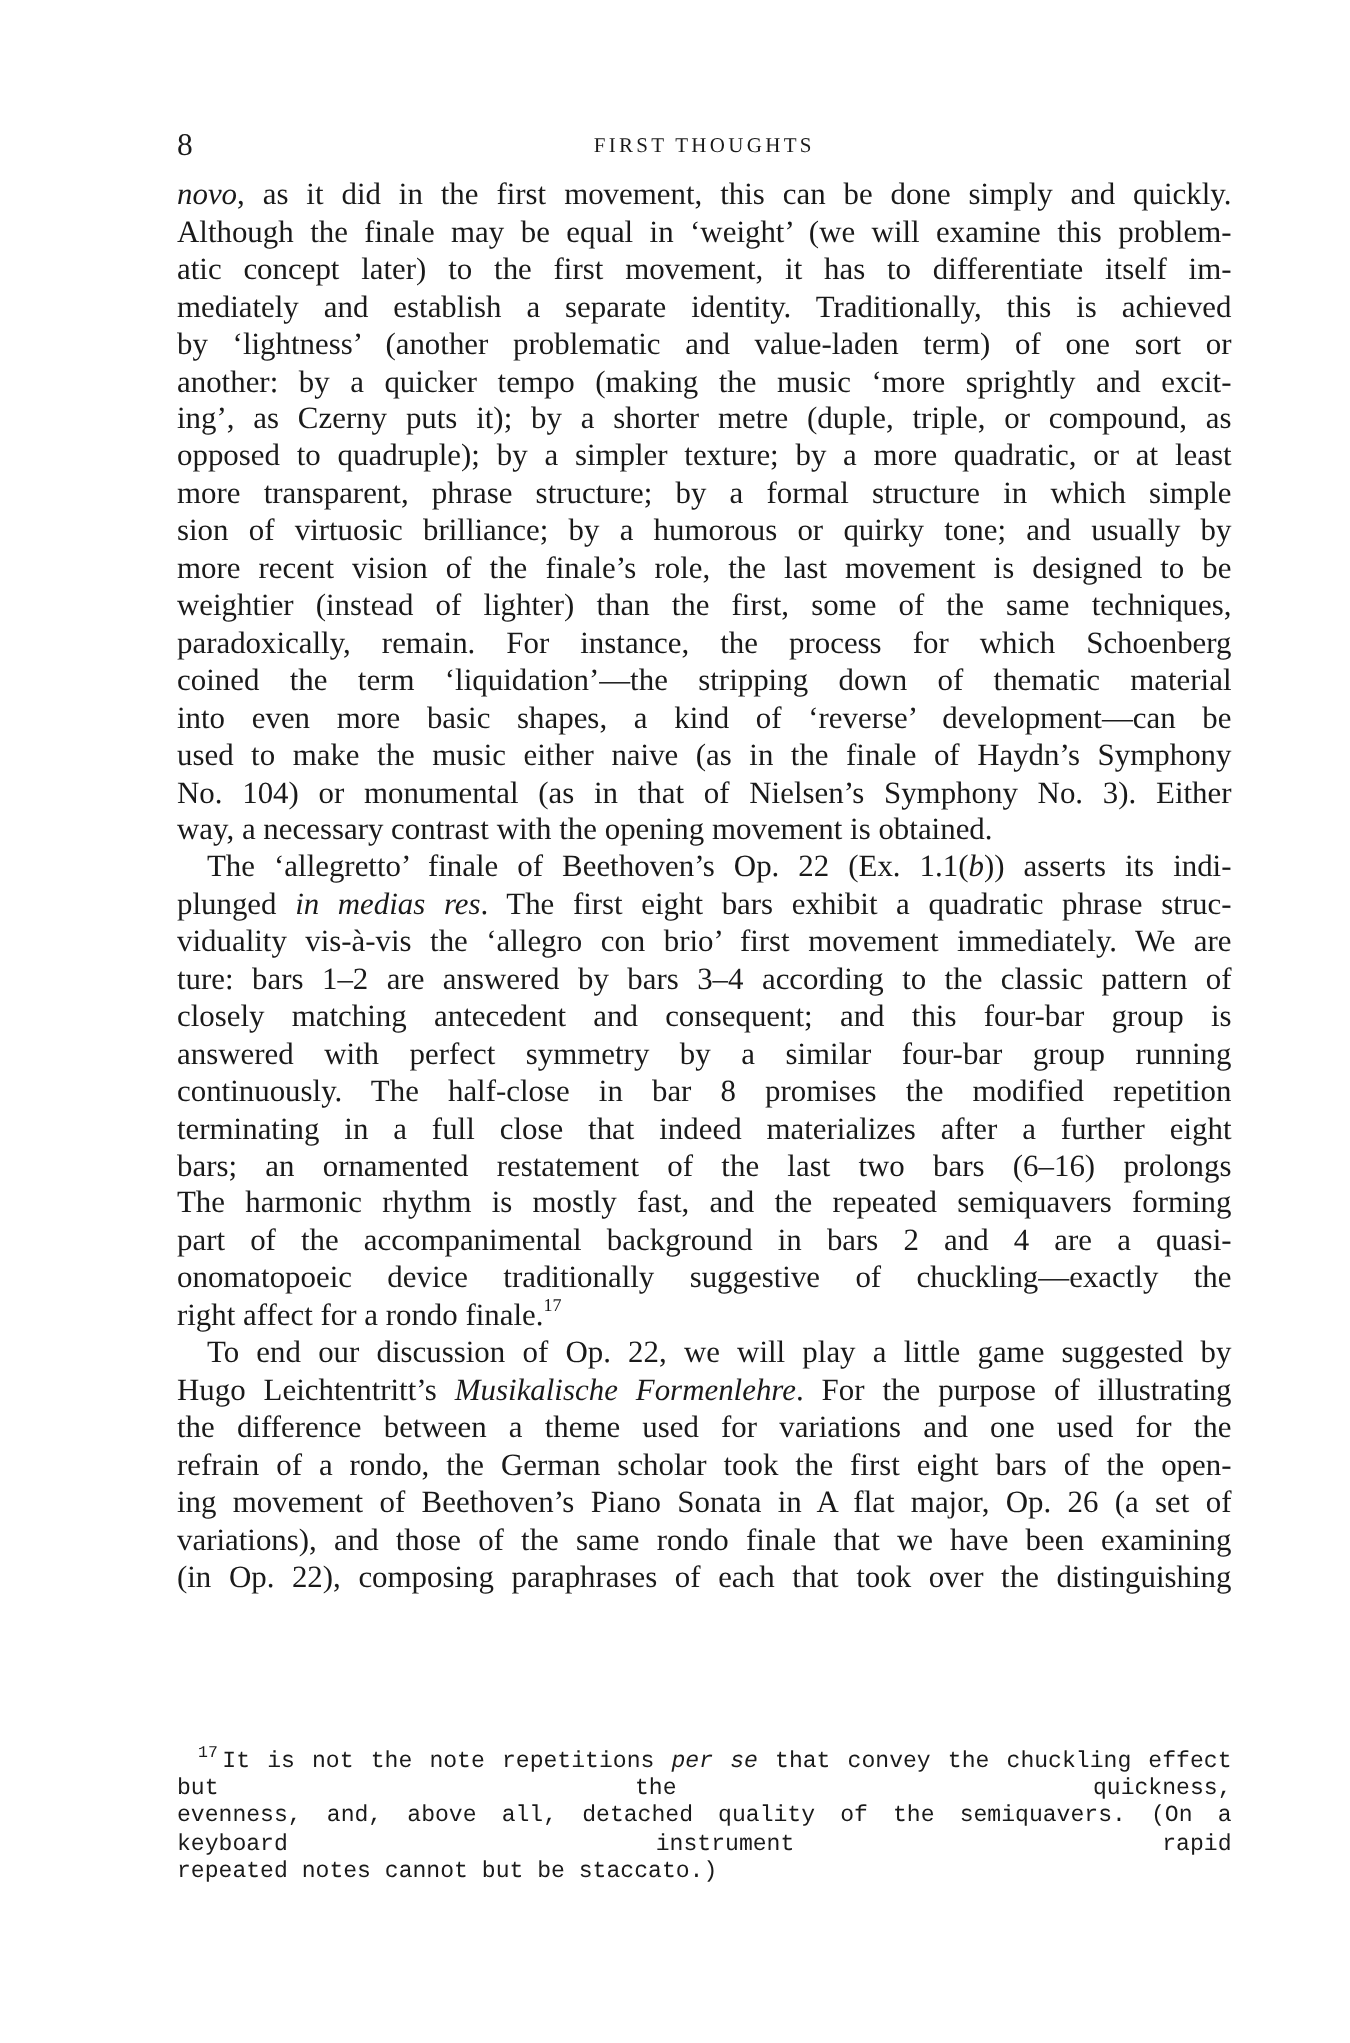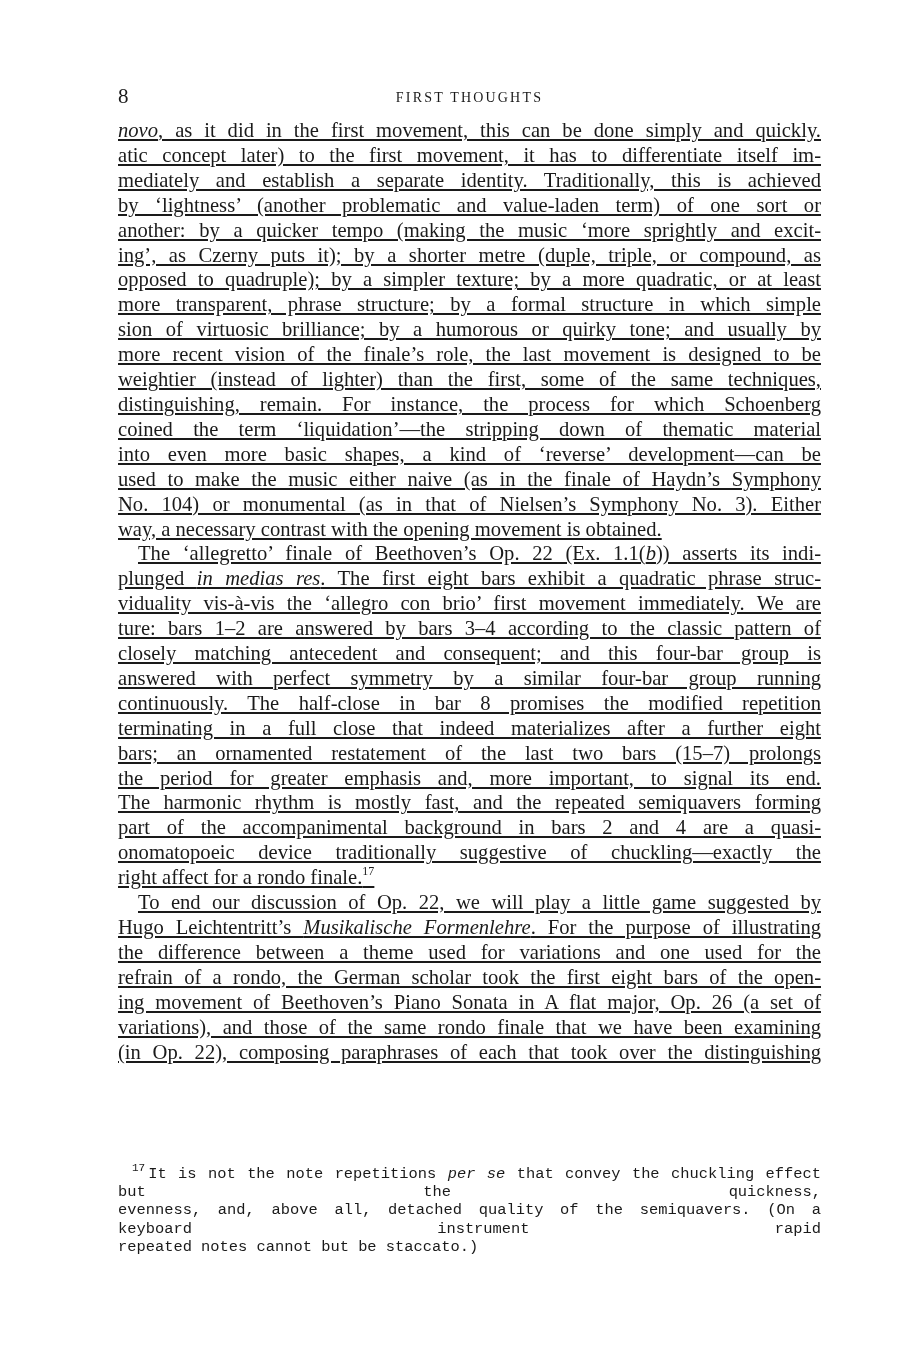--- a/index.html
+++ b/index.html
@@ -15,21 +15,21 @@
   .page-number { position: absolute; left: 0; top: 0; font-size: 21px; }
   .running-title {
     position: absolute; left: 0; right: 0; top: 2px; text-align: center;
     font-size: 14px; letter-spacing: 2.2px; text-transform: uppercase;
   }
   .body-text { margin-top: 8px; }
   .para {
     margin: 0; font-size: 20.6px; line-height: 24.9px;
     text-align: justify; hyphens: manual;
   }
-  .para .line { display: block; text-align: justify; text-align-last: justify; text-decoration: underline; }
+  .para .line { display: block; text-align: justify; text-align-last: justify; }
   .para .line.last { text-align-last: left; }
   sup.fn-ref { font-size: 12px; line-height: 0; vertical-align: 9px; }
   .footnotes { position: absolute; left: 0; top: 1083px; width: 703px; }
   .footnote {
     margin: 0; font-size: 15.4px; line-height: 18.2px; text-align: justify;
   }
   .footnote .line { display: block; text-align-last: justify; font-family: Liberation Mono, monospace; }
   .footnote .line.first { text-indent: 14px; }
   .footnote .line.last { text-align-last: left; }
   .footnote sup { font-size: 11px; line-height: 0; vertical-align: 7px; margin-right: 3px; }
@@ -42,49 +42,49 @@
 
   <div class="running-head">
     <span class="page-number">8</span>
     <span class="running-title">FIRST THOUGHTS</span>
   </div>
 
   <div class="body-text">
 
     <p class="para">
       <span class="line"><em>novo</em><span>, as it did in the first movement, this can be done simply and quickly.</span></span>
+      <span class="line">Although the finale may be equal in ‘weight’ (we will examine this problem-</span>
       <span class="line">atic concept later) to the first movement, it has to differentiate itself im-</span>
       <span class="line">mediately and establish a separate identity. Traditionally, this is achieved</span>
       <span class="line">by ‘lightness’ (another problematic and value-laden term) of one sort or</span>
       <span class="line">another: by a quicker tempo (making the music ‘more sprightly and excit-</span>
       <span class="line">ing’, as Czerny puts it); by a shorter metre (duple, triple, or compound, as</span>
       <span class="line">opposed to quadruple); by a simpler texture; by a more quadratic, or at least</span>
       <span class="line">more transparent, phrase structure; by a formal structure in which simple</span>
       <span class="line">sion of virtuosic brilliance; by a humorous or quirky tone; and usually by</span>
       <span class="line">more recent vision of the finale’s role, the last movement is designed to be</span>
       <span class="line">weightier (instead of lighter) than the first, some of the same techniques,</span>
-      <span class="line">distinguishing, remain. For instance, the process for which Schoenberg</span>
+      <span class="line">paradoxically, remain. For instance, the process for which Schoenberg</span>
       <span class="line">coined the term ‘liquidation’—the stripping down of thematic material</span>
       <span class="line">into even more basic shapes, a kind of ‘reverse’ development—can be</span>
       <span class="line">used to make the music either naive (as in the finale of Haydn’s Symphony</span>
       <span class="line">No. 104) or monumental (as in that of Nielsen’s Symphony No. 3). Either</span>
       <span class="line last">way, a necessary contrast with the opening movement is obtained.</span>
     </p>
 
     <p class="para">
       <span class="line" style="text-indent:20px"><span>The ‘allegretto’ finale of Beethoven’s Op. 22 (Ex. 1.1(</span><em>b</em><span>)) asserts its indi-</span></span>
       <span class="line"><span>plunged </span><em>in medias res</em><span>. The first eight bars exhibit a quadratic phrase struc-</span></span>
       <span class="line">viduality vis-à-vis the ‘allegro con brio’ first movement immediately. We are</span>
       <span class="line">ture: bars 1–2 are answered by bars 3–4 according to the classic pattern of</span>
       <span class="line">closely matching antecedent and consequent; and this four-bar group is</span>
       <span class="line">answered with perfect symmetry by a similar four-bar group running</span>
       <span class="line">continuously. The half-close in bar 8 promises the modified repetition</span>
       <span class="line">terminating in a full close that indeed materializes after a further eight</span>
-      <span class="line">bars; an ornamented restatement of the last two bars (15–7) prolongs</span>
-      <span class="line">the period for greater emphasis and, more important, to signal its end.</span>
+      <span class="line">bars; an ornamented restatement of the last two bars (6–16) prolongs</span>
       <span class="line">The harmonic rhythm is mostly fast, and the repeated semiquavers forming</span>
       <span class="line">part of the accompanimental background in bars 2 and 4 are a quasi-</span>
       <span class="line">onomatopoeic device traditionally suggestive of chuckling—exactly the</span>
       <span class="line last"><span>right affect for a rondo finale.</span><sup class="fn-ref">17</sup></span>
     </p>
 
     <p class="para">
       <span class="line" style="text-indent:20px">To end our discussion of Op. 22, we will play a little game suggested by</span>
       <span class="line"><span>Hugo Leichtentritt’s </span><em>Musikalische Formenlehre</em><span>. For the purpose of illustrating</span></span>
       <span class="line">the difference between a theme used for variations and one used for the</span>

